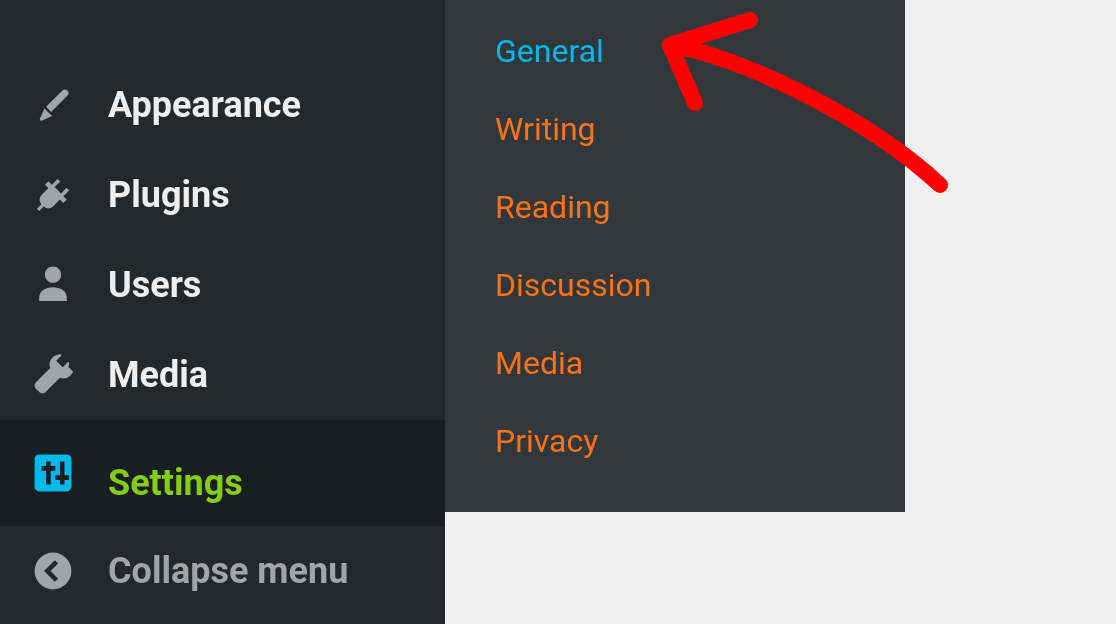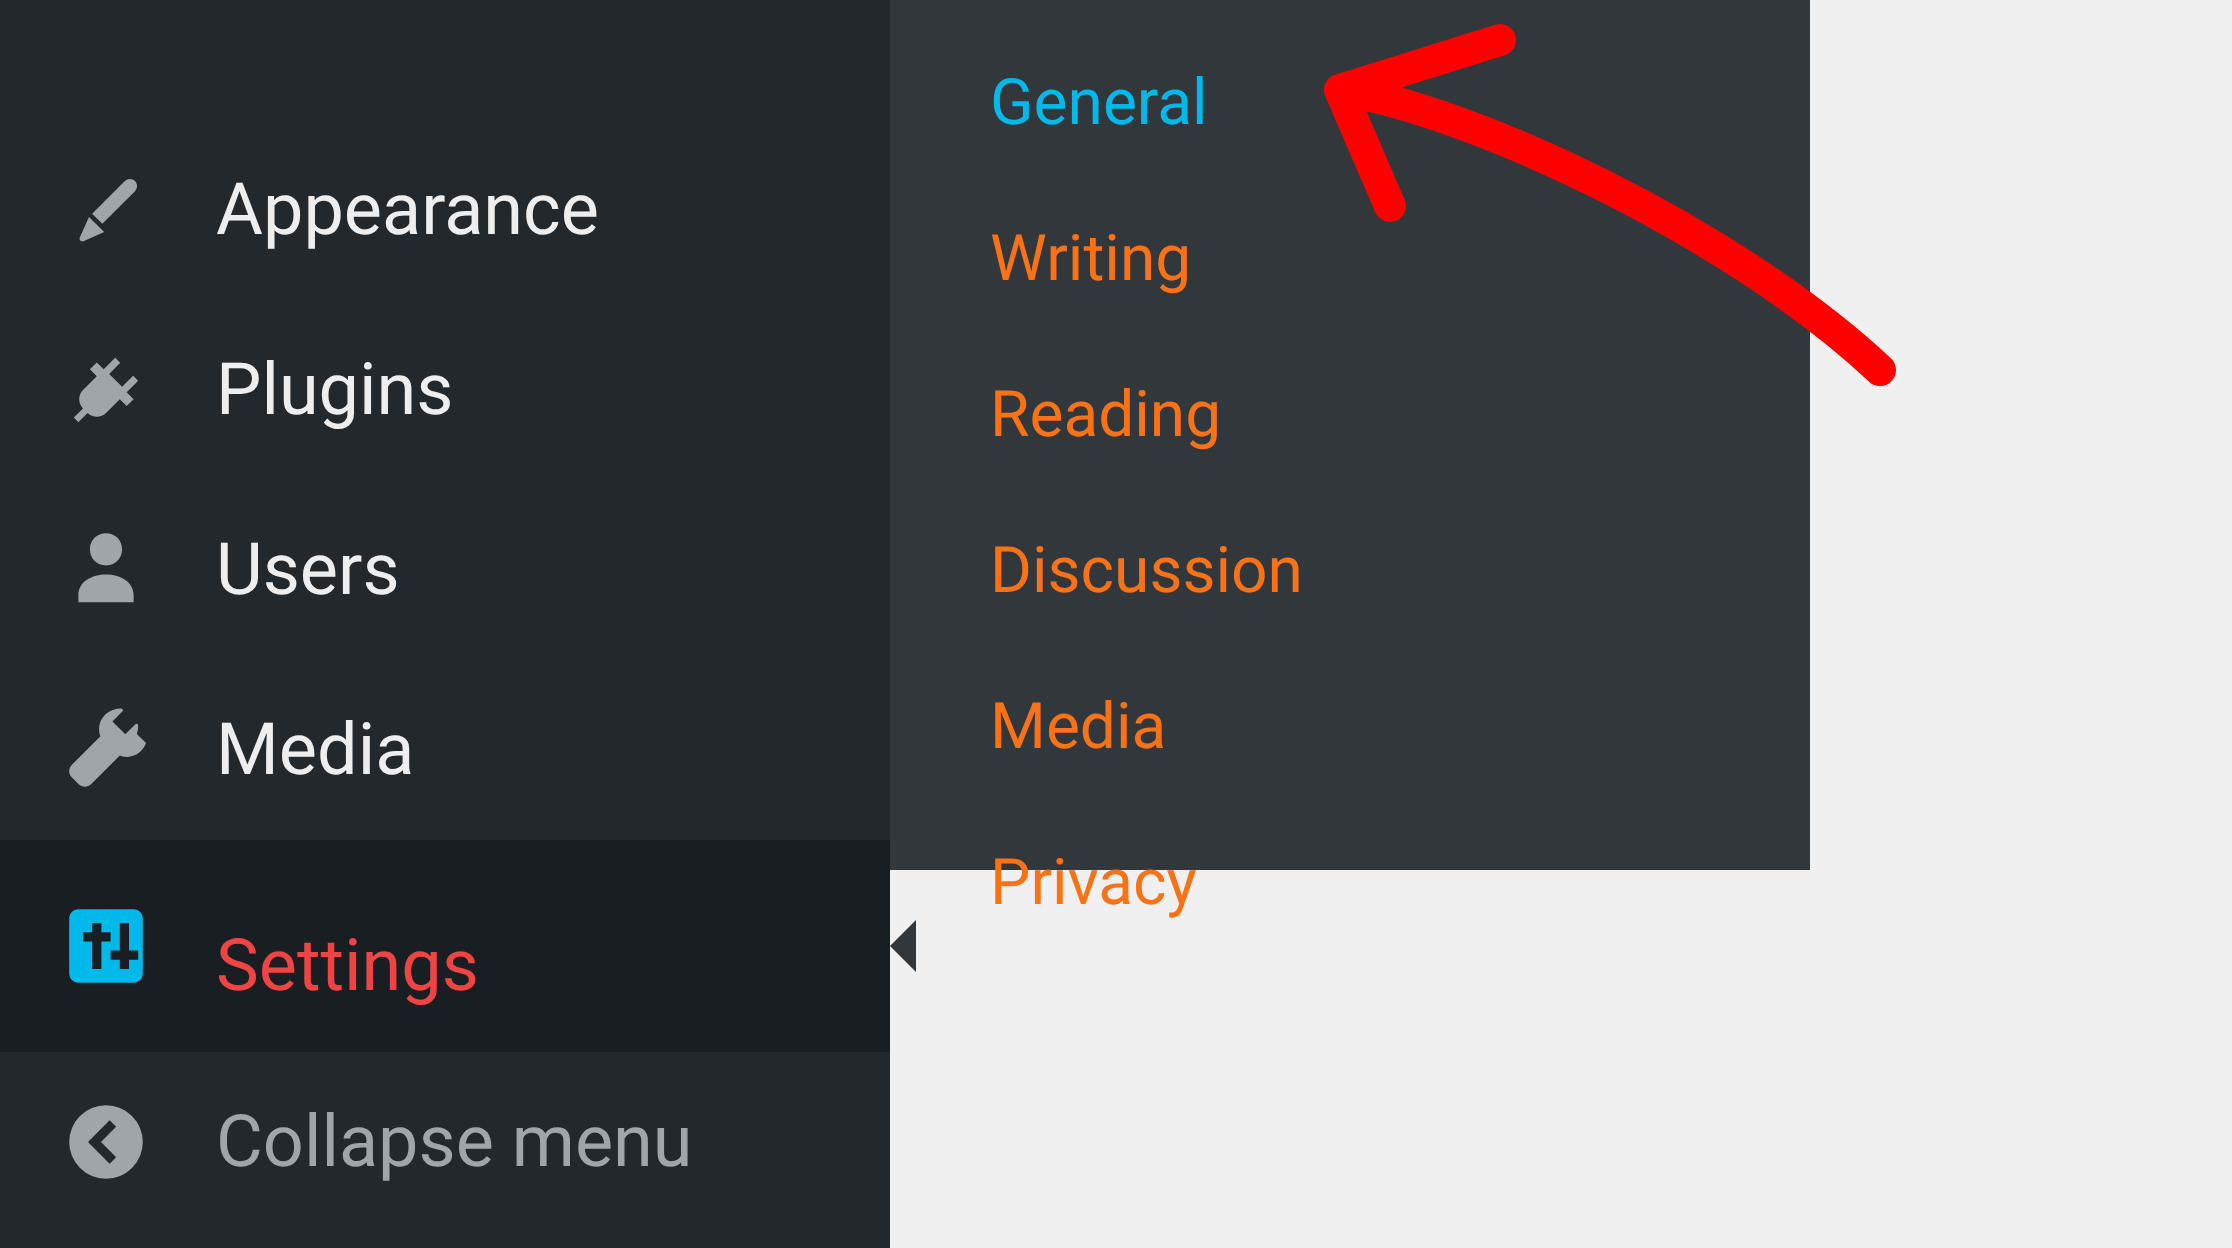--- a/index.html
+++ b/index.html
@@ -58,36 +58,36 @@
       width: 46px;
       height: 46px;
       fill: #a0a5aa;
     }
     .sidebar-item.active .sidebar-icon svg {
       fill: #00B9EB;
     }
     .sidebar-label {
       color: #eeeeee;
       font-size: 36px;
-      font-weight: 400;
+      font-weight: 700;
     }
     .sidebar-item.active .sidebar-label {
-      color: #ef4444;
+      color: #84cc16;
       margin-top: 20px;
     }
     .collapse-item .sidebar-label {
       color: #a0a5aa;
     }
     .submenu {
       background: #32373C;
       width: 460px;
       position: absolute;
       left: 445px;
       top: 0;
-      height: 435px;
+      height: 512px;
       padding: 12px 0 30px 0;
     }
     .submenu-item {
       padding: 20px 50px;
       cursor: pointer;
     }
     .submenu-label {
       color: #f97316;
       font-size: 32px;
       font-weight: 400;

